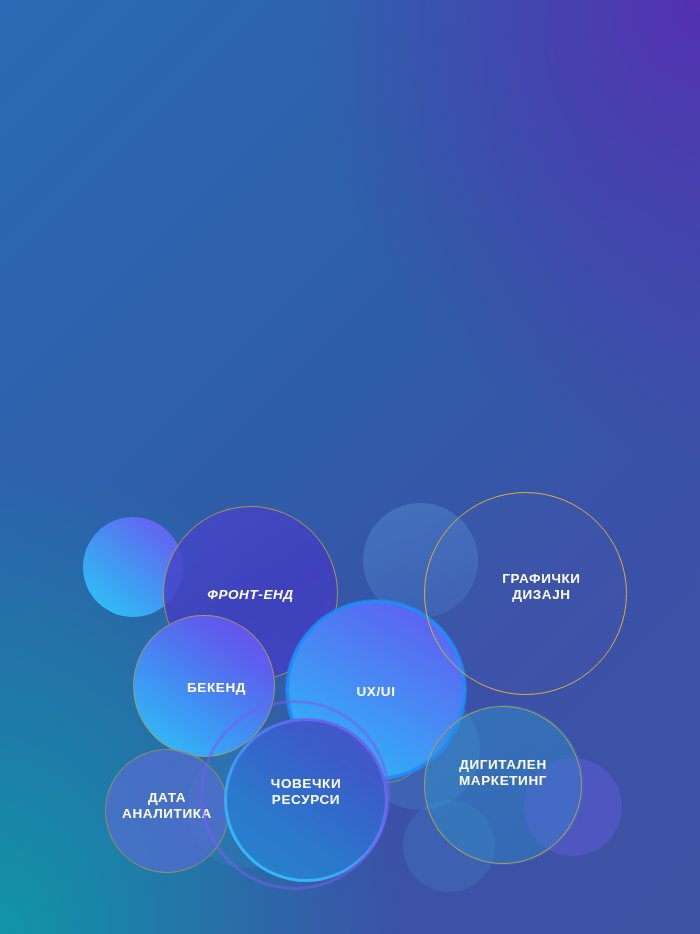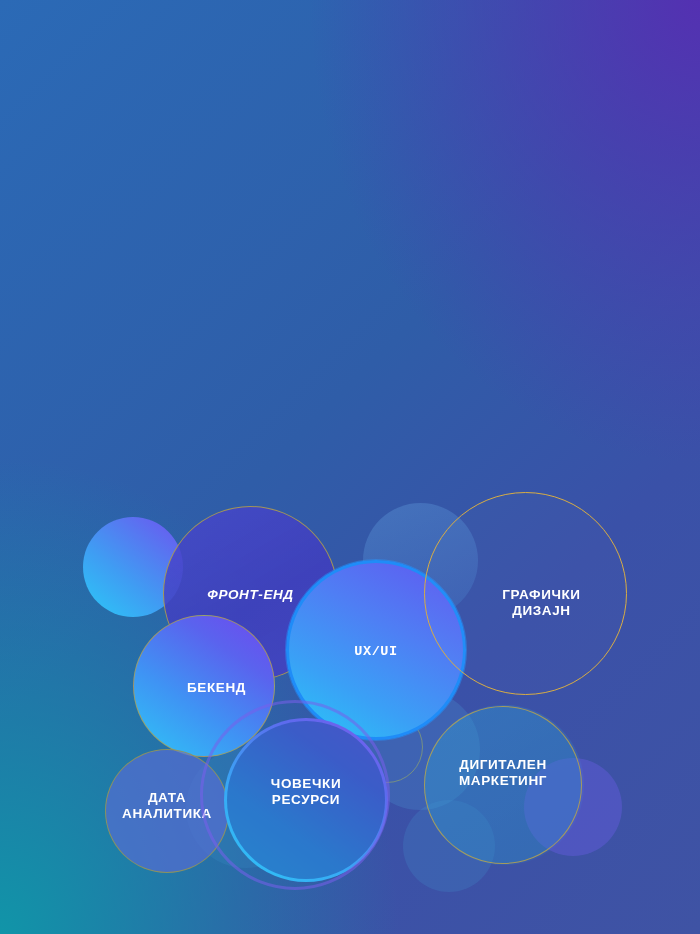--- a/index.html
+++ b/index.html
@@ -76,31 +76,31 @@
     <div class="lbl" style="top:64px; font-size:13.5px;padding-left:25px;">БЕКЕНД</div>
   </div>
 
   <div class="bubble" style="left:105px; top:749px; width:124px; height:124px;
               background:rgba(92,108,214,0.62);
               border:1px solid rgba(150,152,80,0.85);">
     <div class="lbl" style="top:40px; font-size:13.5px;">ДАТА
 АНАЛИТИКА</div>
   </div>
 
-  <div class="bubble" style="left:286px; top:560px; width:180px; height:180px;
+  <div class="bubble" style="left:286px; top:600px; width:180px; height:180px;
               background:linear-gradient(30deg, #28c8f7 0%, #3aa0f6 30%, #4f7ef4 62%, #6158f0 100%);
               border:3px solid #1f8cf8;
-              box-shadow:0 0 0 1px rgba(40,150,255,0.45);font-family:Liberation Mono, monospace;">
+              box-shadow:0 0 0 1px rgba(40,150,255,0.45);">
     <div class="lbl" style="top:81px; font-size:13.5px;">UX/UI</div>
   </div>
 
   <div class="bubble" style="left:424px; top:492px; width:203px; height:203px;
               background:rgba(255,255,255,0.015);
               border:1.4px solid #d8ad44;">
-    <div class="lbl" style="top:94px; font-size:13.5px;padding-left:32px;">ГРАФИЧКИ
+    <div class="lbl" style="top:78px; font-size:13.5px;padding-left:32px;">ГРАФИЧКИ
 ДИЗАЈН</div>
   </div>
 
   <div class="bubble" style="left:224px; top:718px; width:164px; height:164px;
               padding:3px;
               background:linear-gradient(35deg, #2ec6f6 0%, #38a8f5 35%, #5c6bee 72%, #7b5bec 100%);"></div>
   <div class="bubble" style="left:227px; top:721px; width:158px; height:158px;
               background:rgba(33,80,170,0.55);">
     <div class="lbl" style="top:55px; font-size:13.5px;">ЧОВЕЧКИ
 РЕСУРСИ</div>

